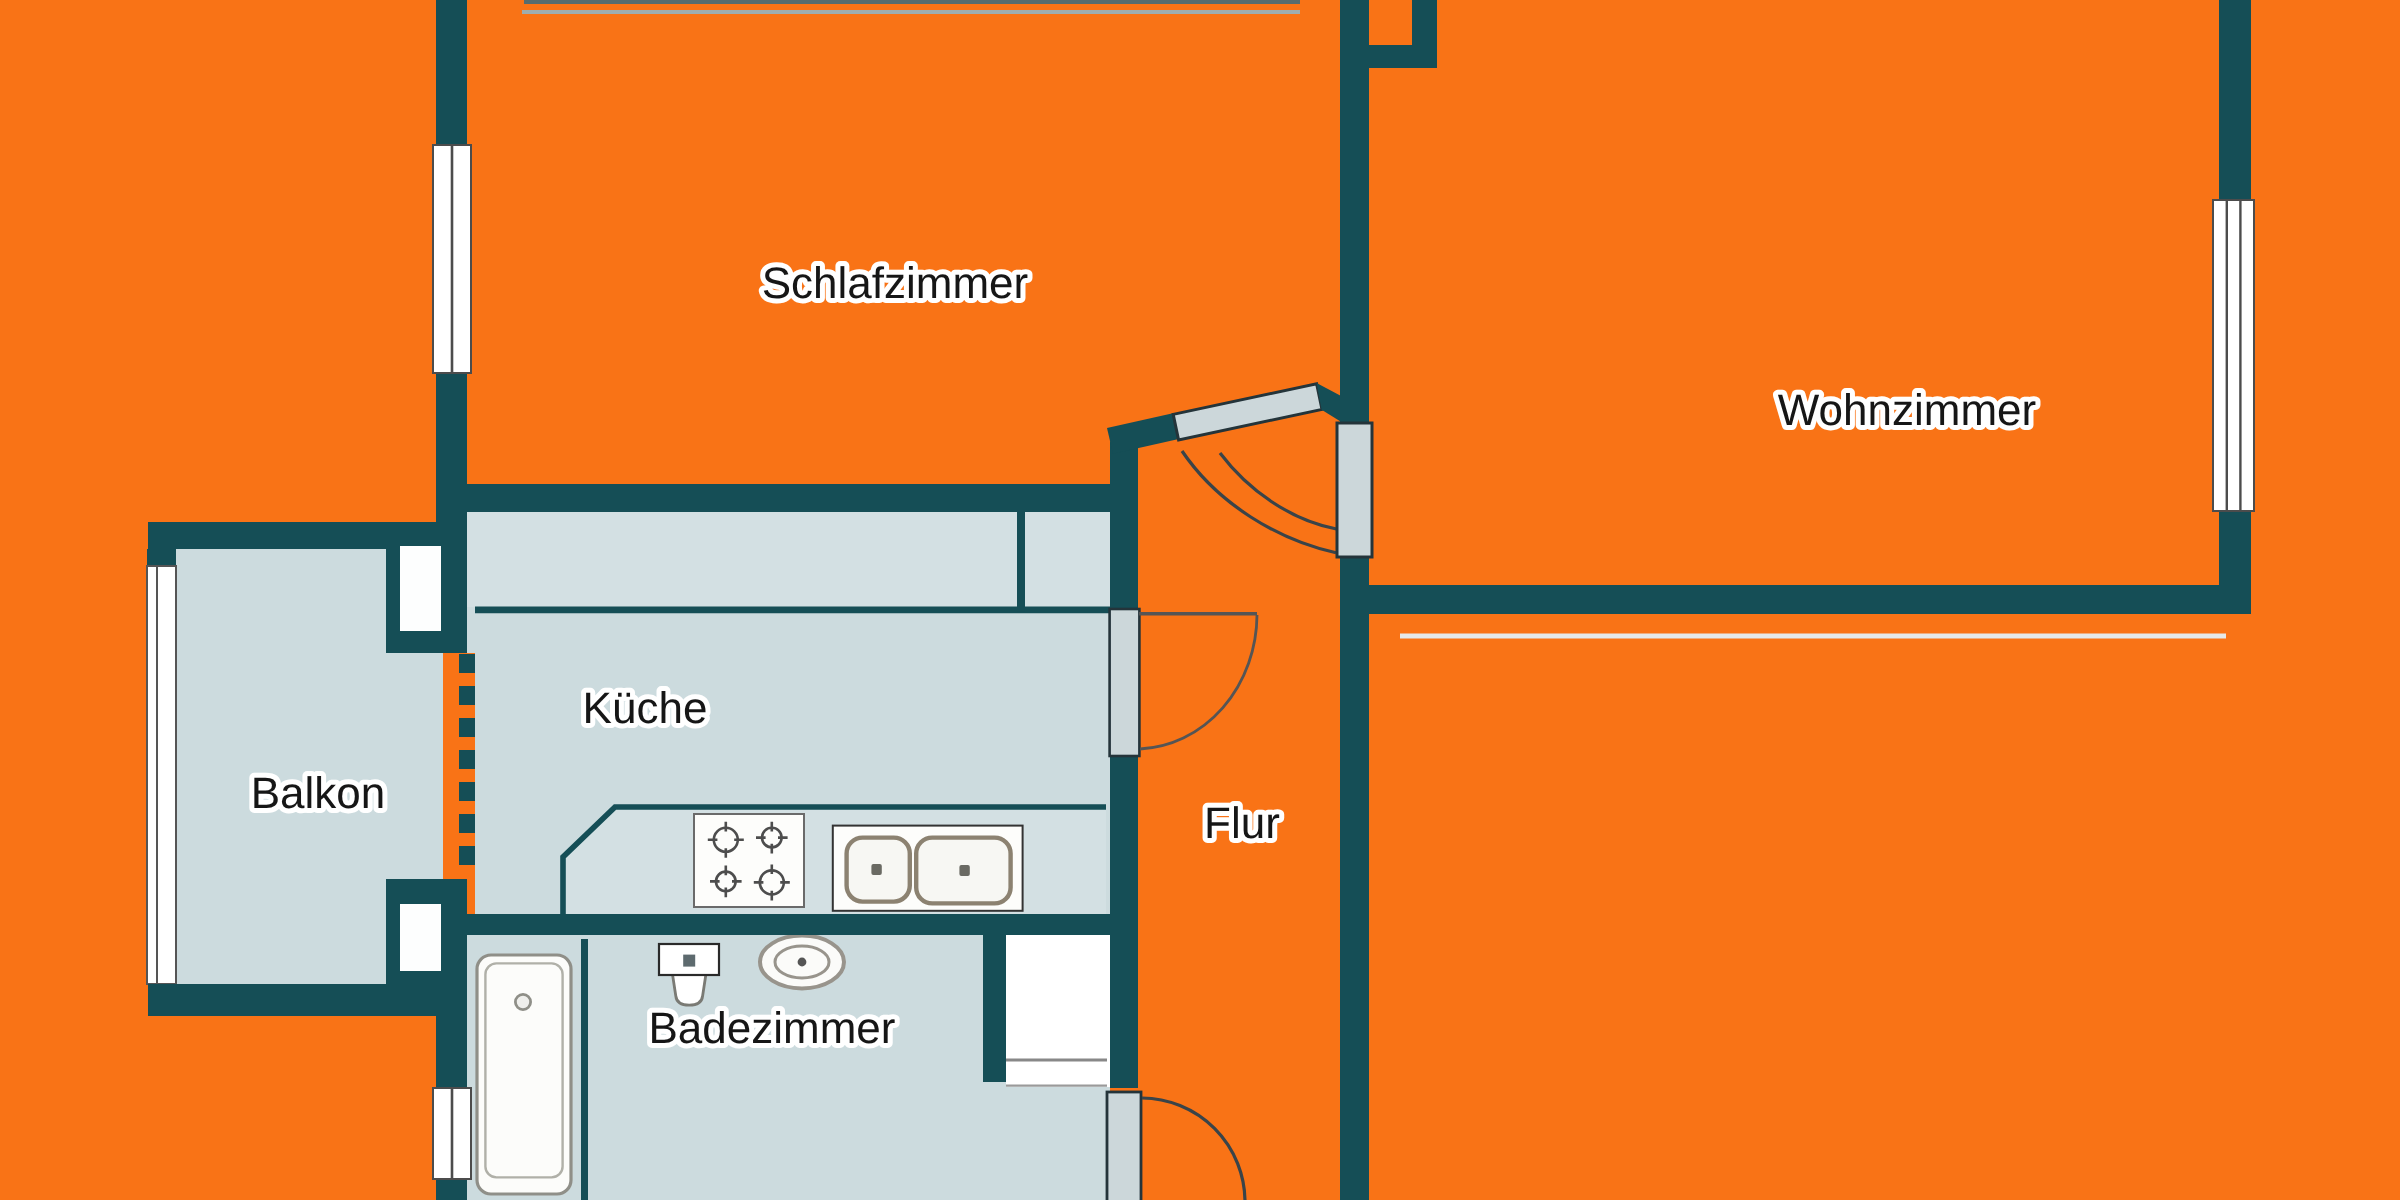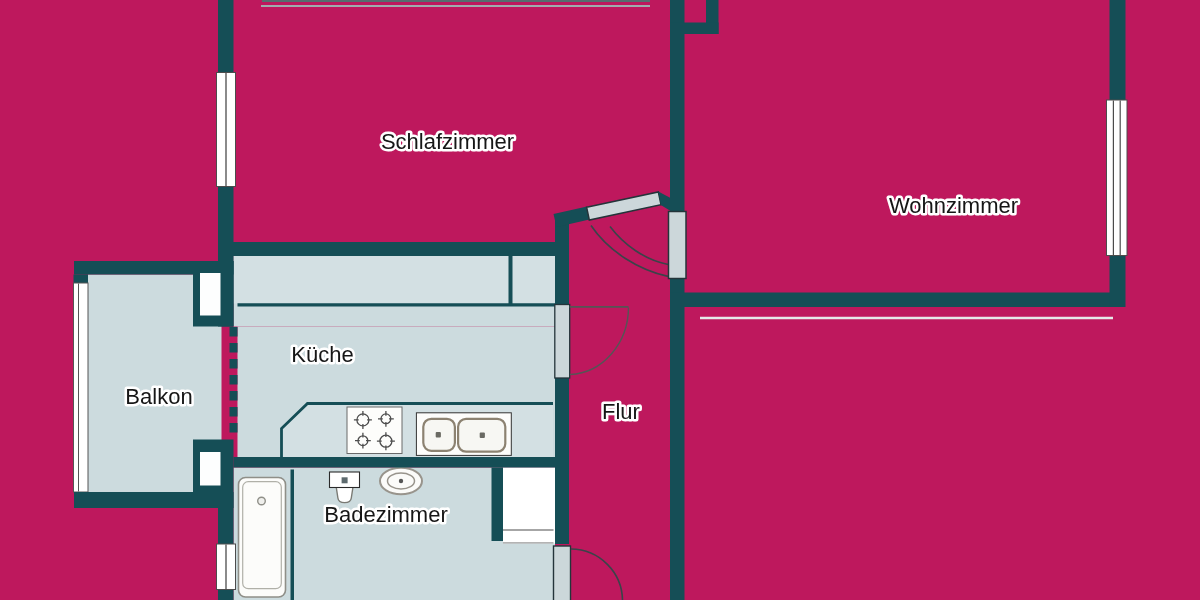--- a/index.html
+++ b/index.html
@@ -1,16 +1,16 @@
 <!DOCTYPE html>
 <html><head>
 <meta charset="utf-8">
 <style>
   html,body{margin:0;padding:0;background:#ffffff;}
-  #plan{width:1200px;height:600px;position:relative;background:#be185d;font-family:"Liberation Sans",sans-serif;}
+  #plan{width:1200px;height:600px;position:relative;background:#f97316;font-family:"Liberation Sans",sans-serif;}
   svg{display:block;}
   text{font-family:"Liberation Sans",sans-serif;fill:#161616;-webkit-font-smoothing:antialiased;}
 </style>
 </head>
 <body>
 <div id="plan">
 <svg width="1200" height="600" viewBox="0 0 1200 600">
 
   <rect x="88" y="274.5" width="133.5" height="217.5" fill="#ccdbde"></rect>
 

